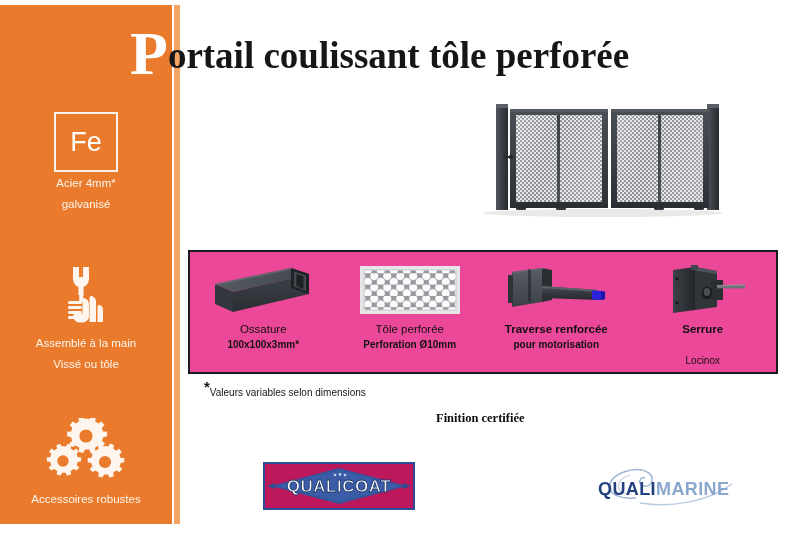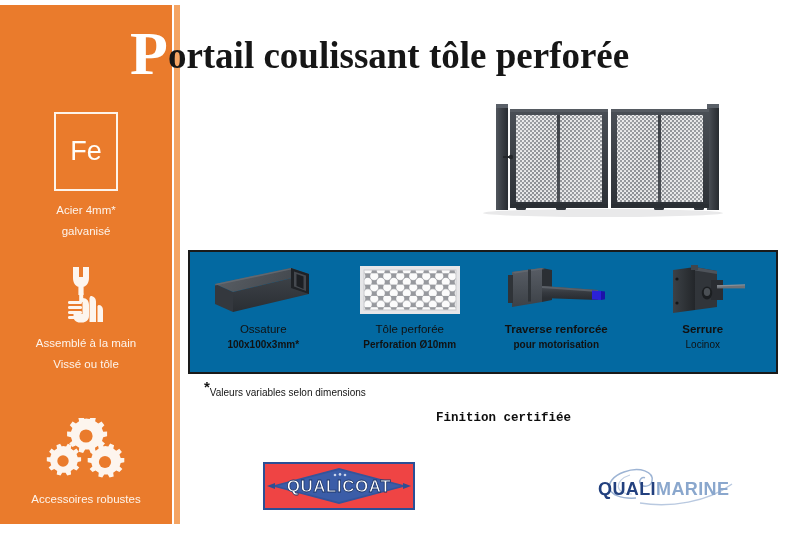--- a/index.html
+++ b/index.html
@@ -23,21 +23,21 @@
     background:#ea7b2c;
   }
   #sidebar-accent {
     position:absolute; left:174px; top:5px; width:6px; height:519px;
     background:#f4a463;
   }
 
   .side-block { position:absolute; width:172px; text-align:center; }
 
   .fe-box {
-    width:64px; height:79px; margin:0 auto 9px auto;
+    width:64px; height:60px; margin:0 auto 1px auto;
     border:2px solid #fdf3ea;
     display:flex; align-items:center; justify-content:center;
   }
   .fe-box span {
     color:#fffdf9; font-size:27px; line-height:1;
     font-family:"Liberation Sans", sans-serif;
     letter-spacing:0px;
   }
   .side-caption {
     color:#fdf4ec; font-size:11.5px; line-height:21px;
@@ -64,21 +64,21 @@
 
   
   #gate-photo {
     position:absolute; left:478px; top:100px; width:250px; height:120px;
   }
 
   
   #features-box {
     position:absolute; left:188px; top:250px; width:590px; height:124px;
     border:2px solid #1a1a1a;
-    background:#0369a1;
+    background:#ec4899;
   }
   #features-row {
     position:absolute; left:0; top:0; width:100%; height:100%;
     display:flex; align-items:flex-start;
   }
   .feature {
     flex:1 1 0; height:100%;
     display:flex; flex-direction:column; align-items:center;
     padding-top:7px;
   }
@@ -89,44 +89,44 @@
     font-size:11.5px; color:#111111; text-align:center;
     line-height:16px; white-space:nowrap;
     font-family:"Liberation Sans", sans-serif;
   }
   .feature-label.b { font-weight:bold; }
   .feature-spec {
     font-size:10px; color:#111111; text-align:center;
     line-height:16px; white-space:nowrap; font-weight:bold;
     font-family:"Liberation Sans", sans-serif;
   }
-  .feature-spec.reg { font-weight:normal; }
+  .feature-spec.reg { font-weight:normal;margin-top:16px; }
 
   
   #footnote {
     position:absolute; left:204px; top:378px;
     font-size:10px; color:#141414; white-space:nowrap;
     font-family:"Liberation Sans", sans-serif;
   }
   #footnote .star {
     font-size:15px; font-weight:bold; vertical-align:4px;
   }
 
   
   #finition {
     position:absolute; left:436px; top:411px;
     font-size:12.5px; font-weight:bold; color:#0d0d0d;
     white-space:nowrap;
-    font-family:Liberation Mono, monospace;
+    font-family:Liberation Serif, serif;
   }
 
   
   #logo-qualicoat {
     position:absolute; left:263px; top:462px; width:152px; height:48px;
-    border:2px solid #2b4f96; background:#ef4444;
+    border:2px solid #2b4f96; background:#be185d;
   }
   #logo-qualimarine {
     position:absolute; left:558px; top:464px; width:150px; height:46px;margin-left:34px;
   }
 </style>
 </head>
 <body>
 
 <div id="page">
 

